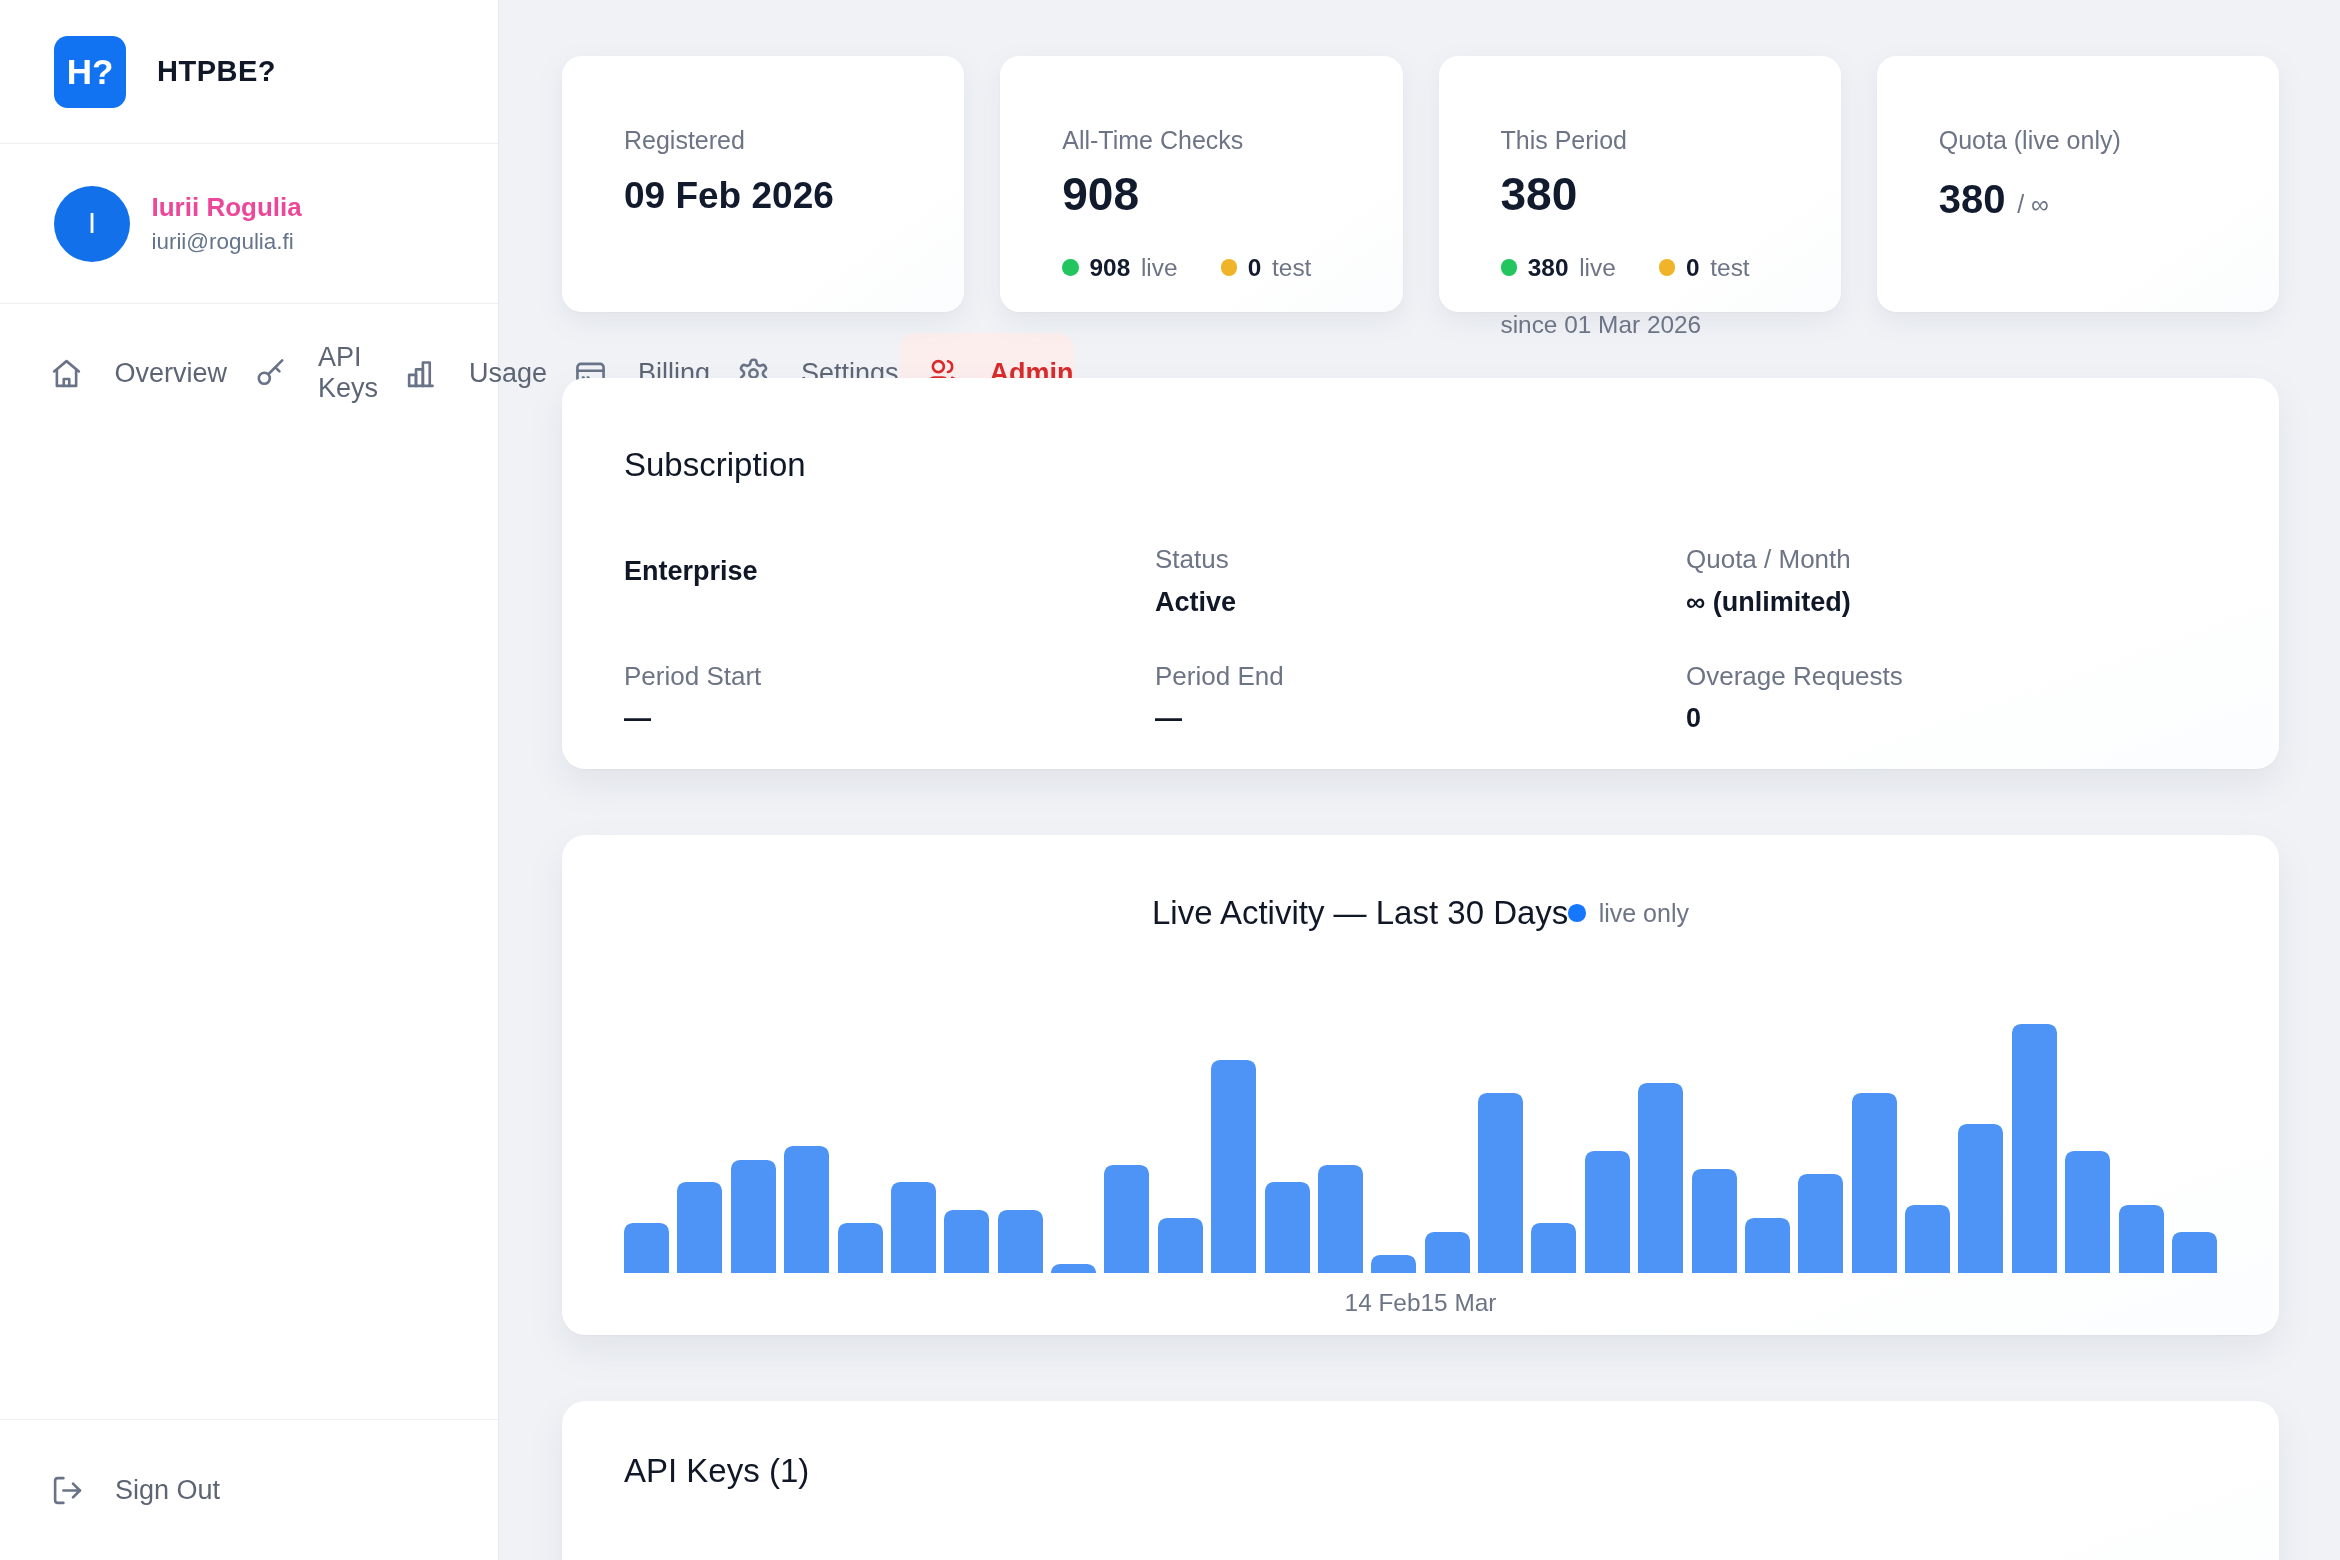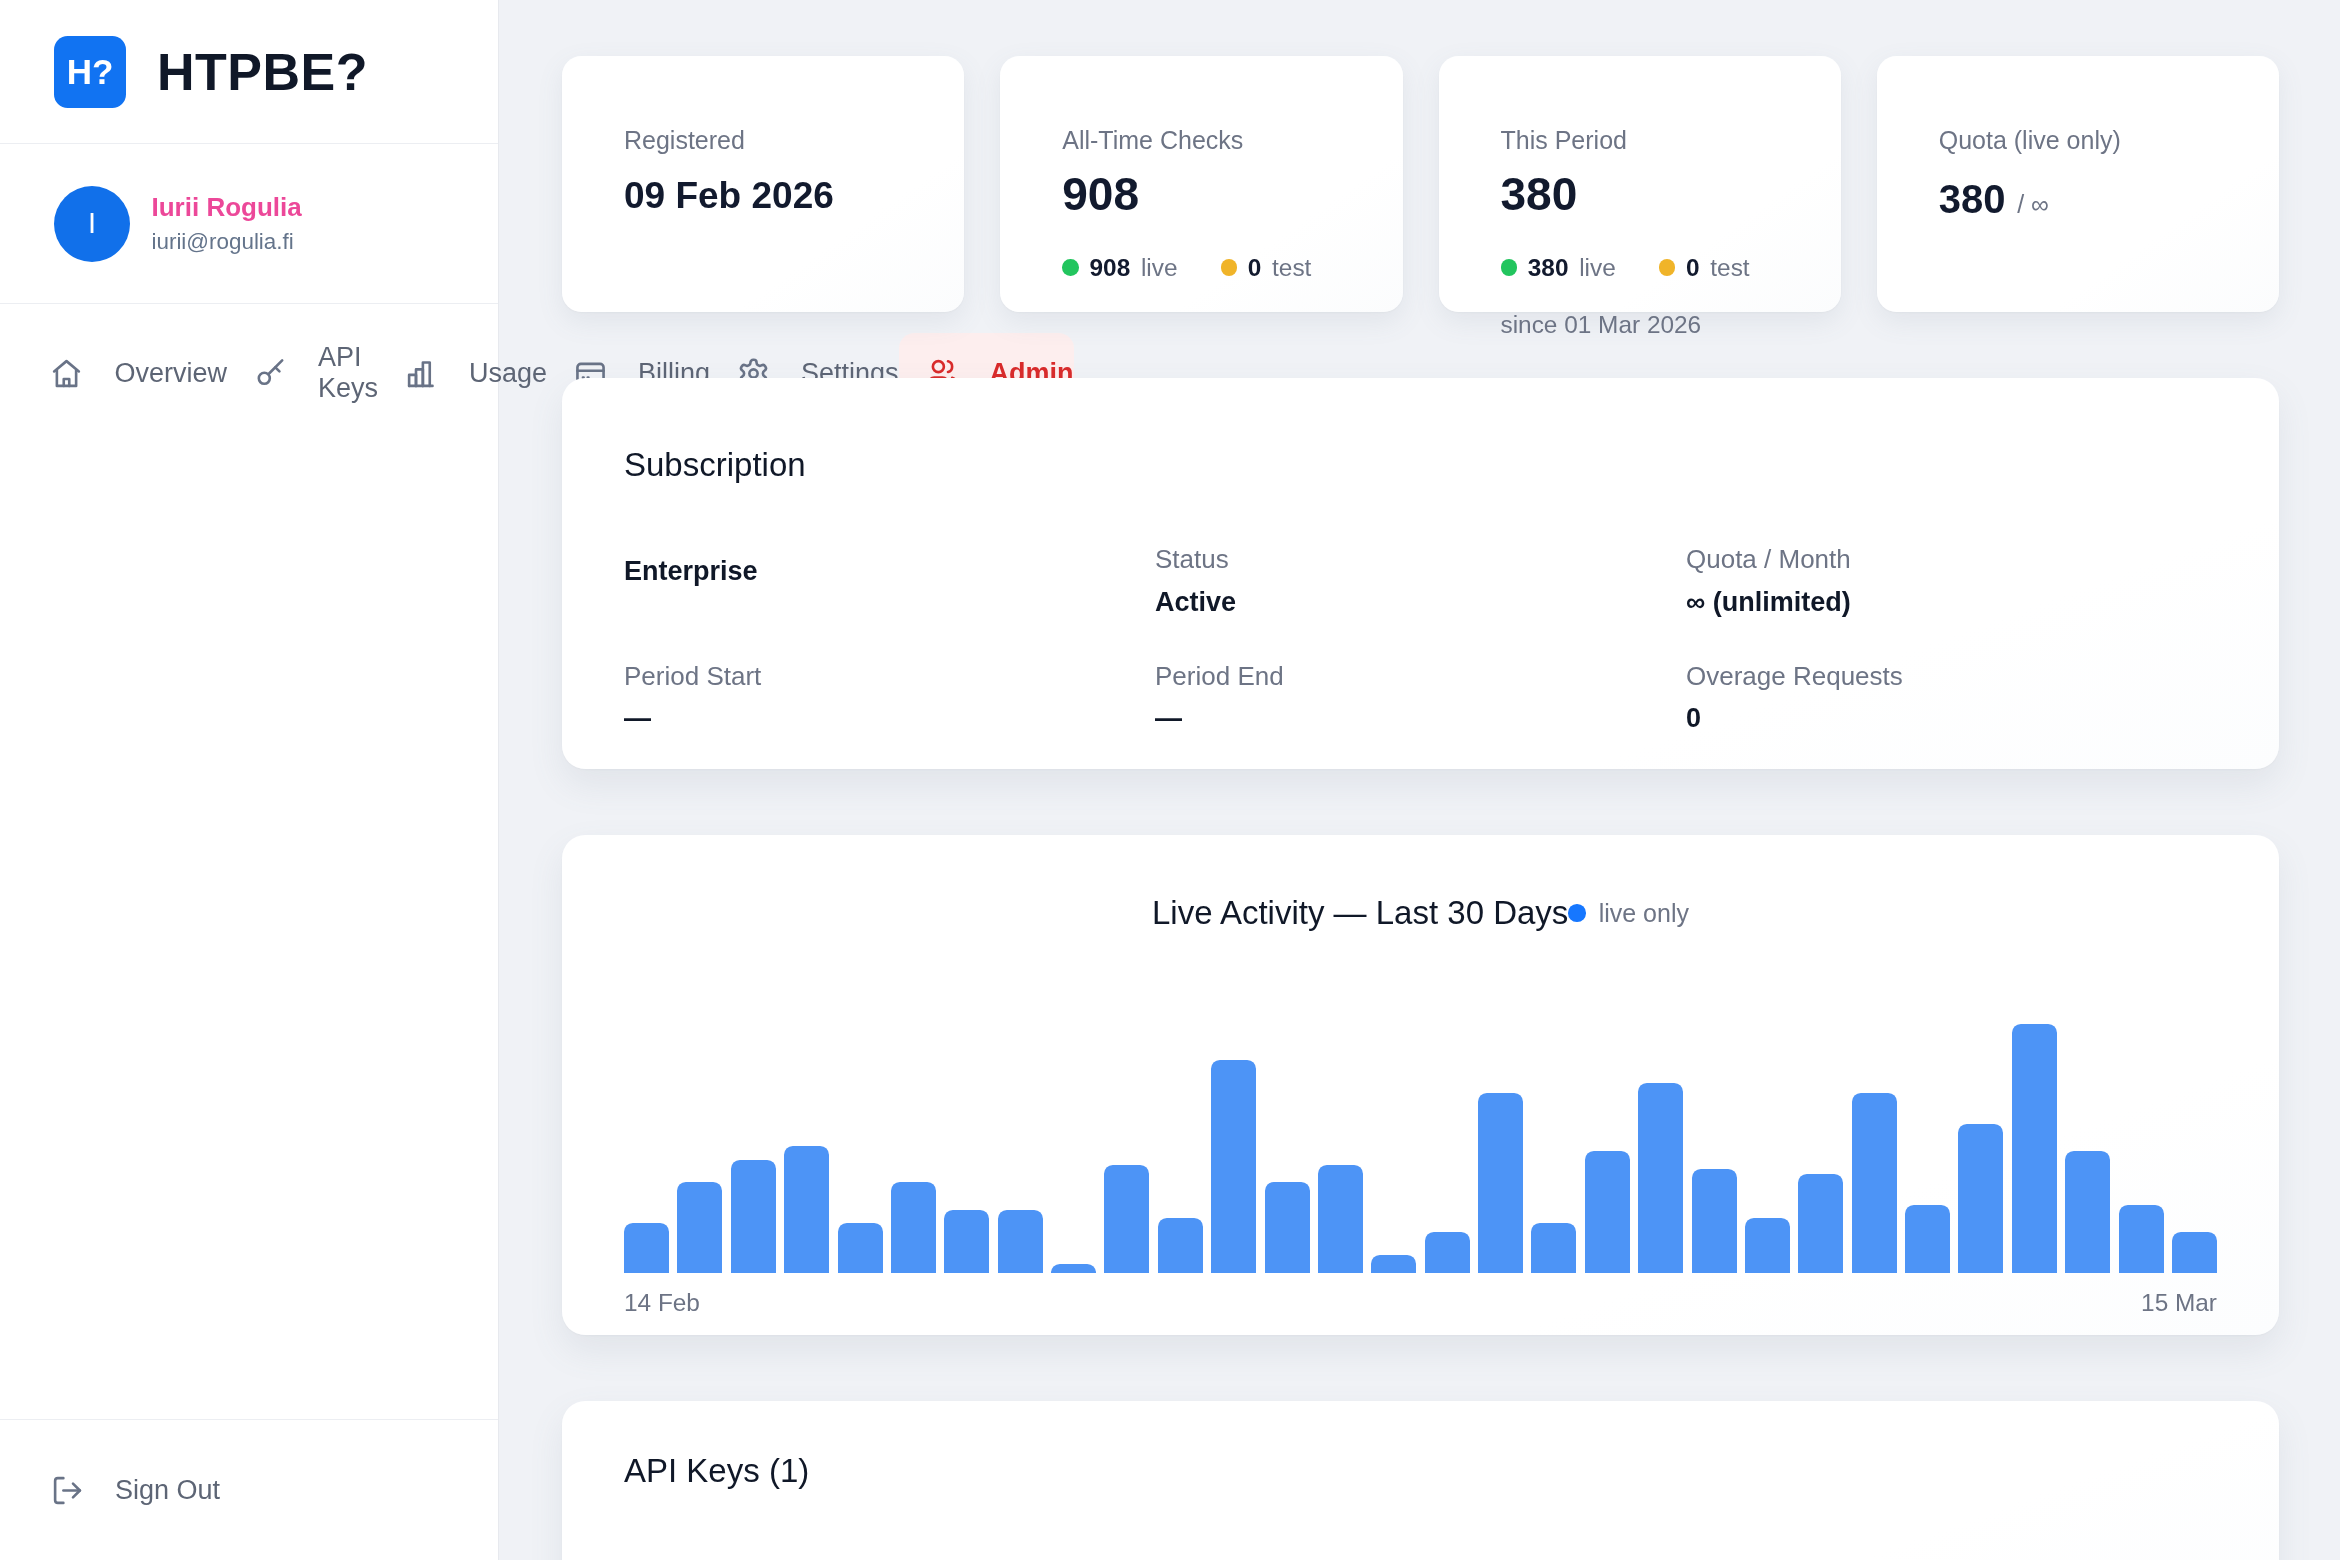--- a/index.html
+++ b/index.html
@@ -18,21 +18,21 @@
   }
   .brand-row {
     height:144px; display:flex; align-items:center;
     padding-left:54px; border-bottom:1px solid #eceef2;
   }
   .logo-badge {
     width:72px; height:72px; border-radius:13.7px; background:#1173f2;
     color:#ffffff; font-size:35px; font-weight:700;
     display:flex; align-items:center; justify-content:center;
   }
-  .brand-name { font-size:52px; font-weight:700; color:#101828; margin-left:31px; letter-spacing:0.5px; }
+  .brand-name { font-size:29px; font-weight:700; color:#101828; margin-left:31px; letter-spacing:0.5px; }
   .user-row {
     height:160px; display:flex; align-items:center;
     padding-left:54px; border-bottom:1px solid #eceef2;
   }
   .avatar {
     width:76px; height:76px; border-radius:50%; background:#1170ea;
     color:#ffffff; font-size:29px; font-weight:500;
     display:flex; align-items:center; justify-content:center; flex-shrink:0;
   }
   .user-meta { margin-left:21.5px; }
@@ -93,21 +93,21 @@
   .activity-head { display:flex; align-items:center; justify-content:center; }
   .legend { display:flex; align-items:center; gap:12.7px; }
   .legend-dot { width:17.6px; height:17.6px; border-radius:50%; background:#1677ff; }
   .legend-label { font-size:25px; color:#6d7485; }
   .bars {
     margin-top:78px; height:263px;
     display:flex; align-items:flex-end; justify-content:space-between;
   }
   .bar { width:45px; background:#4d94f6; border-radius:8.8px 8.8px 0 0; }
   .axis-row {
-    margin-top:15.6px; display:flex; justify-content:space-between;
+    margin-top:15.6px; display:flex; justify-content:center;
     font-size:24.4px; color:#6d7485;
   }
   .apikeys { height:215px; padding:51px 62px 0 62px; }
 </style>
 </head>
 <body>
 
 <aside class="sidebar">
   <div class="brand-row">
     <div class="logo-badge">H?</div>

